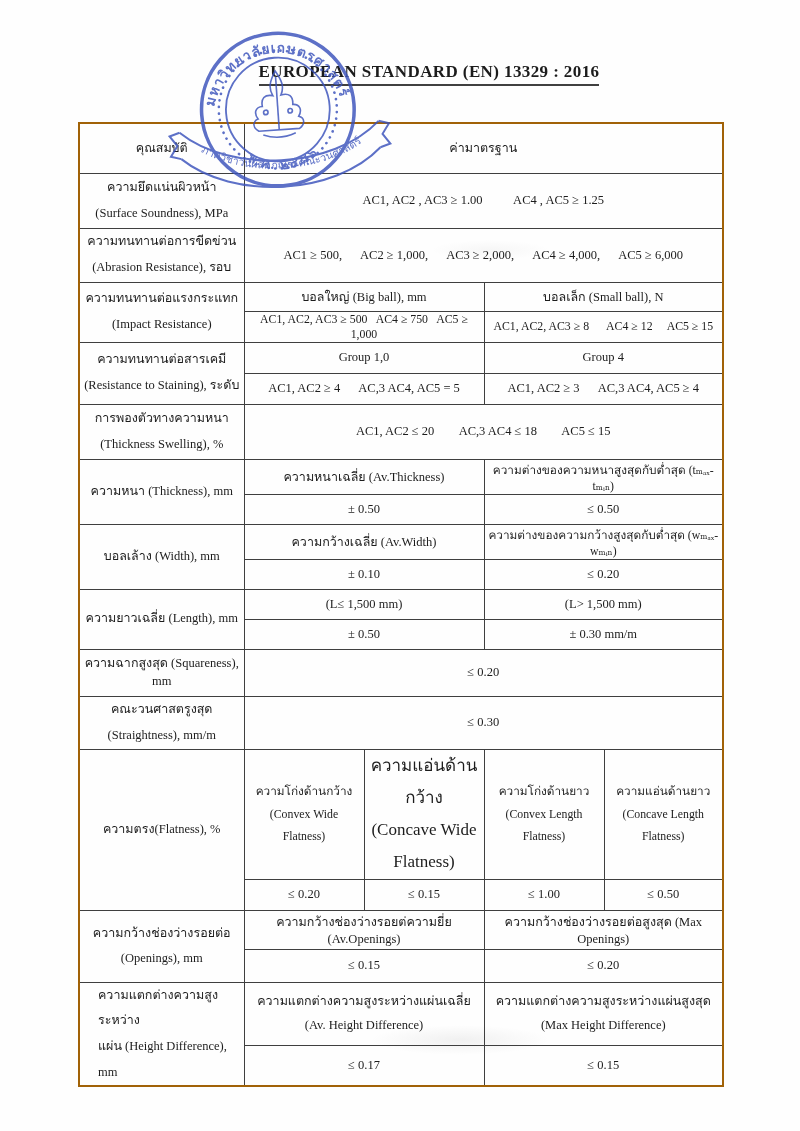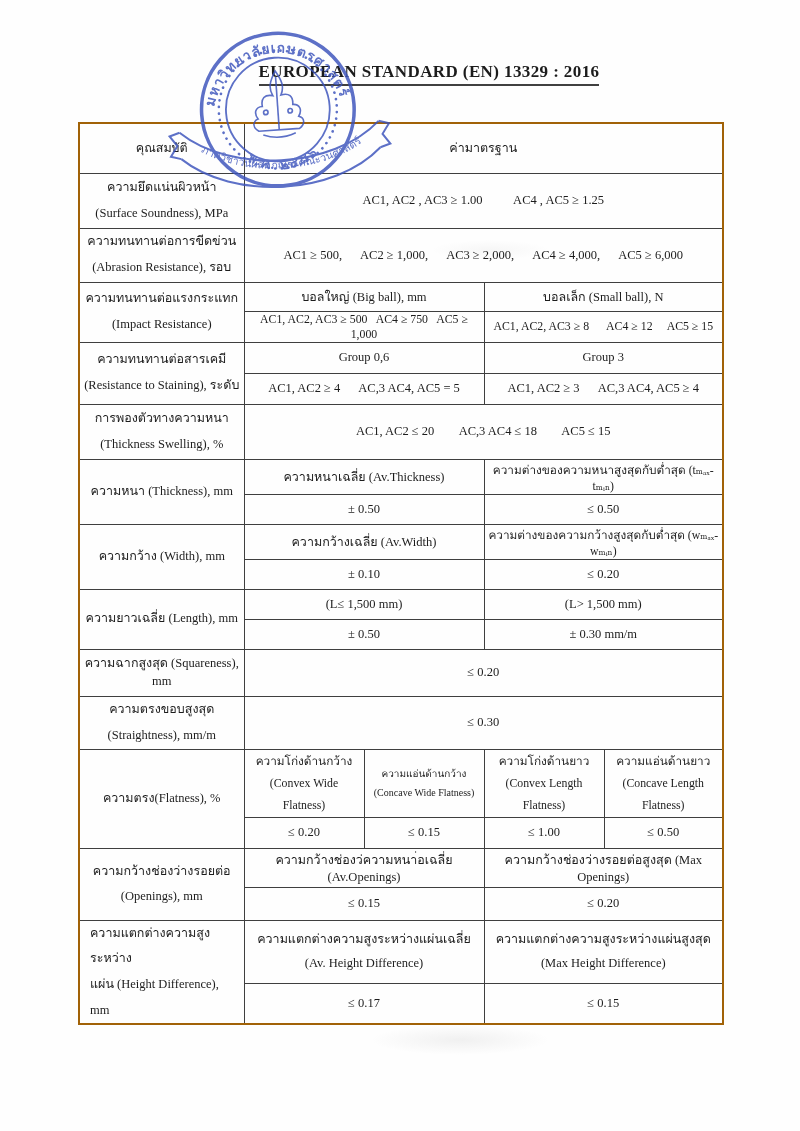--- a/index.html
+++ b/index.html
@@ -44,21 +44,21 @@
     text-align:center;vertical-align:middle;
     font-weight:normal;
     font-size:12.5px;
     white-space:pre-wrap;
     overflow:hidden;
   }
   table.std{border:2px solid #a16207;}
   th.head{font-size:14.5px;}
   td.prop{font-size:13px;line-height:2.05;}
   td.prop.single{line-height:1.4;margin-top:24px;}
-  td.prop.left{text-align:left;padding-left:10px;}
+  td.prop.left{text-align:left;padding-left:18px;}
   td.sub{line-height:1.9;margin-top:13px;}
   td.fb{border-bottom:1px solid #c3c3c9;}
   td.ft{border-top:1px solid #c3c3c9;}
   td.nw{white-space:nowrap;}
   
   tr.rh29{height:29px;} tr.rh30{height:30px;} tr.rh31{height:31px;}
   tr.rh33{height:33px;} tr.rh37{height:37px;} tr.rh39{height:39px;}
   tr.rh47{height:47px;} tr.rh50{height:50px;} tr.rh53{height:53px;}
   tr.rh54{height:54px;} tr.rh55{height:55px;} tr.rh57{height:57px;}
   tr.rh68{height:68px;}
@@ -147,22 +147,22 @@
         <td colspan="2" class="fb nw">บอลเล็ก (Small ball), N</td>
       </tr>
       <tr class="rh30">
         <td colspan="2" class="ft nw" style="font-size:11.8px">AC1, AC2, AC3 ≥ 500   AC4 ≥ 750   AC5 ≥ 1,000</td>
         <td colspan="2" class="ft nw" style="font-size:11.8px">AC1, AC2, AC3 ≥ 8      AC4 ≥ 12     AC5 ≥ 15</td>
       </tr>
 
       <tr class="rh31">
         <td rowspan="2" class="prop">ความทนทานต่อสารเคมี
 (Resistance to Staining), ระดับ</td>
-        <td colspan="2" class="fb nw">Group 0,6</td>
-        <td colspan="2" class="fb nw">Group 3</td>
+        <td colspan="2" class="fb nw">Group 1,0</td>
+        <td colspan="2" class="fb nw">Group 4</td>
       </tr>
       <tr class="rh31">
         <td colspan="2" class="ft nw">AC1, AC2 ≥ 4      AC,3 AC4, AC5 = 5</td>
         <td colspan="2" class="ft nw">AC1, AC2 ≥ 3      AC,3 AC4, AC5 ≥ 4</td>
       </tr>
 
       <tr class="rh55">
         <td class="prop">การพองตัวทางความหนา
 (Thickness Swelling), %</td>
         <td colspan="4" class="nw">AC1, AC2 ≤ 20        AC,3 AC4 ≤ 18        AC5 ≤ 15</td>
@@ -172,21 +172,21 @@
         <td rowspan="2" class="prop single">ความหนา (Thickness), mm</td>
         <td colspan="2" class="fb nw">ความหนาเฉลี่ย (Av.Thickness)</td>
         <td colspan="2" class="fb nw" style="font-size:11.8px">ความต่างของความหนาสูงสุดกับต่ำสุด (tₘₐₓ-tₘᵢₙ)</td>
       </tr>
       <tr class="rh30">
         <td colspan="2" class="ft nw">± 0.50</td>
         <td colspan="2" class="ft nw">≤ 0.50</td>
       </tr>
 
       <tr class="rh30">
-        <td rowspan="2" class="prop single">ความกว้าง (Width), mm</td>
+        <td rowspan="2" class="prop single">บอลเล้าง (Width), mm</td>
         <td colspan="2" class="fb nw">ความกว้างเฉลี่ย (Av.Width)</td>
         <td colspan="2" class="fb nw" style="font-size:11.8px">ความต่างของความกว้างสูงสุดกับต่ำสุด (wₘₐₓ-wₘᵢₙ)</td>
       </tr>
       <tr class="rh30">
         <td colspan="2" class="ft nw">± 0.10</td>
         <td colspan="2" class="ft nw">≤ 0.20</td>
       </tr>
 
       <tr class="rh30">
         <td rowspan="2" class="prop single">ความยาวเฉลี่ย (Length), mm</td>
@@ -197,47 +197,47 @@
         <td colspan="2" class="ft nw">± 0.50</td>
         <td colspan="2" class="ft nw">± 0.30 mm/m</td>
       </tr>
 
       <tr class="rh47">
         <td class="prop single nw">ความฉากสูงสุด (Squareness), mm</td>
         <td colspan="4">≤ 0.20</td>
       </tr>
 
       <tr class="rh53">
-        <td class="prop">ความตรงขอบสูงสุด
+        <td class="prop">คณะวนศาสตรูงสุด
 (Straightness), mm/m</td>
         <td colspan="4">≤ 0.30</td>
       </tr>
 
       <tr class="rh68">
         <td rowspan="2" class="prop single">ความตรง(Flatness), %</td>
         <td class="sub fb" style="font-size:11.8px">ความโก่งด้านกว้าง
 (Convex Wide Flatness)</td>
-        <td class="sub fb" style="font-size:10px">ความแอ่นด้านกว้าง
+        <td class="sub fb" style="font-size:17px">ความแอ่นด้านกว้าง
 (Concave Wide Flatness)</td>
         <td class="sub fb" style="font-size:11.8px">ความโก่งด้านยาว
 (Convex Length Flatness)</td>
         <td class="sub fb" style="font-size:11.8px">ความแอ่นด้านยาว
 (Concave Length Flatness)</td>
       </tr>
       <tr class="rh31">
         <td class="ft">≤ 0.20</td>
         <td class="ft">≤ 0.15</td>
         <td class="ft">≤ 1.00</td>
         <td class="ft">≤ 0.50</td>
       </tr>
 
       <tr class="rh39">
         <td rowspan="2" class="prop">ความกว้างช่องว่างรอยต่อ
 (Openings), mm</td>
-        <td colspan="2" class="fb nw">ความกว้างช่องว่ความหนา่อเฉลี่ย (Av.Openings)</td>
+        <td colspan="2" class="fb nw">ความกว้างช่องว่างรอยต่ความยี่ย (Av.Openings)</td>
         <td colspan="2" class="fb nw">ความกว้างช่องว่างรอยต่อสูงสุด (Max Openings)</td>
       </tr>
       <tr class="rh33">
         <td colspan="2" class="ft nw">≤ 0.15</td>
         <td colspan="2" class="ft nw">≤ 0.20</td>
       </tr>
 
       <tr class="rh57">
         <td rowspan="2" class="prop left">ความแตกต่างความสูงระหว่าง
 แผ่น (Height Difference), mm</td>

